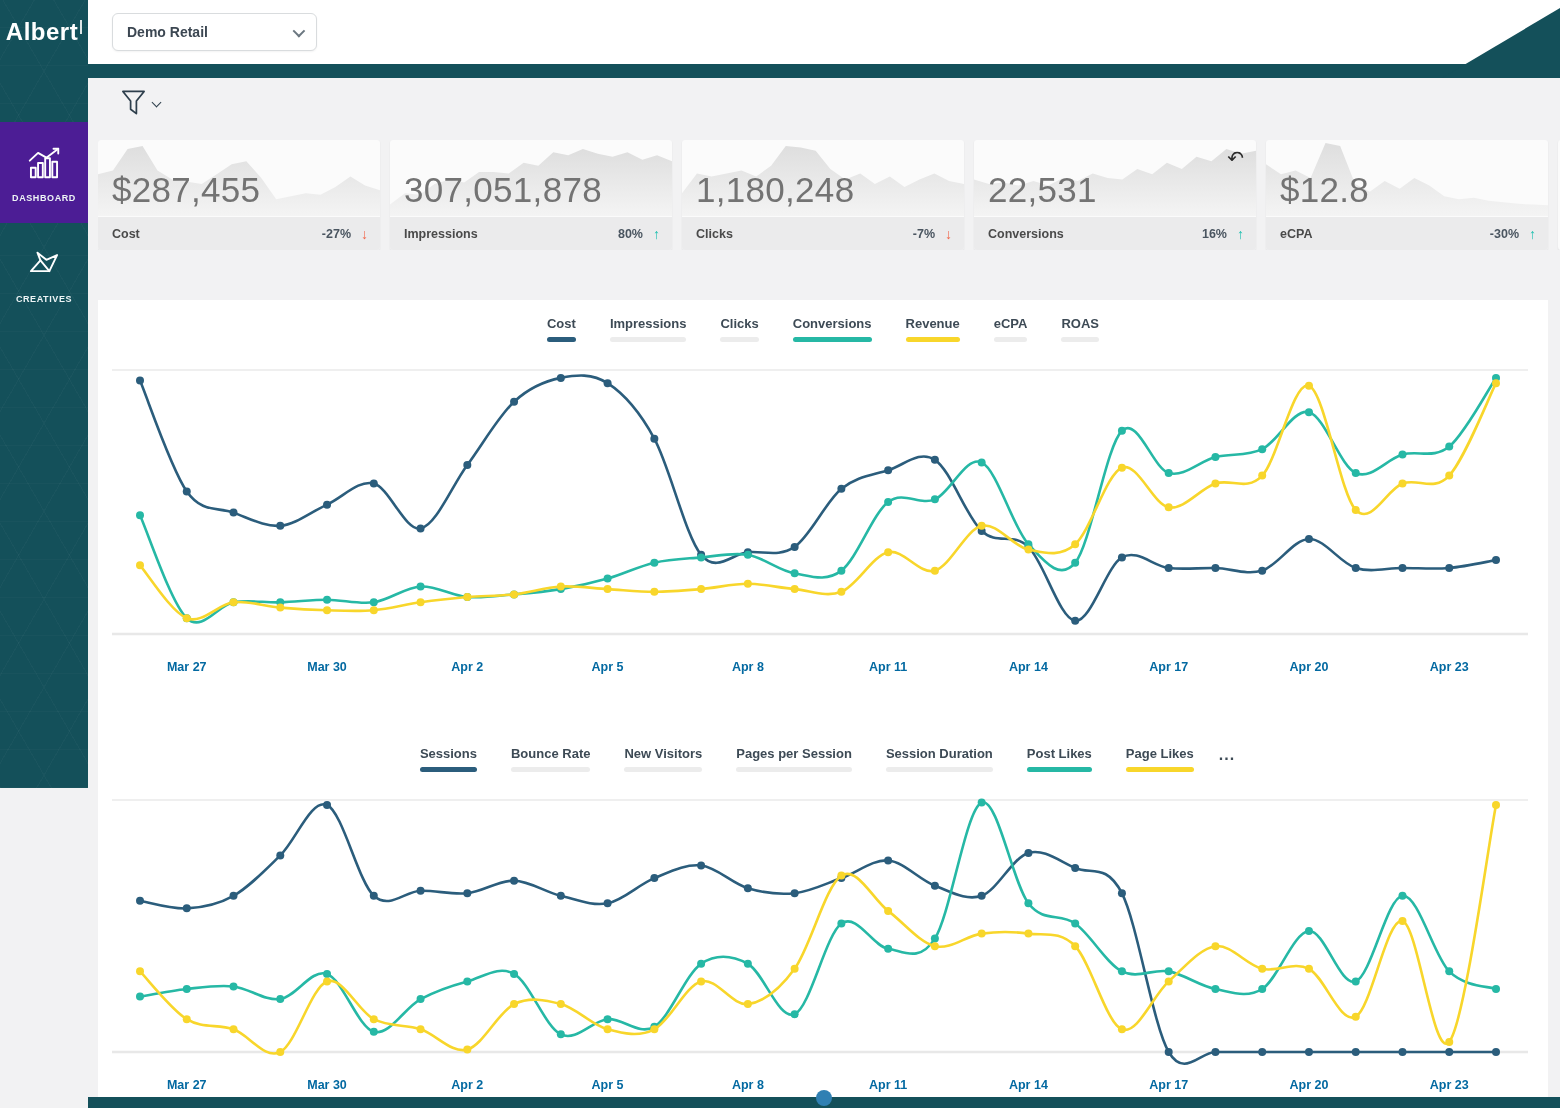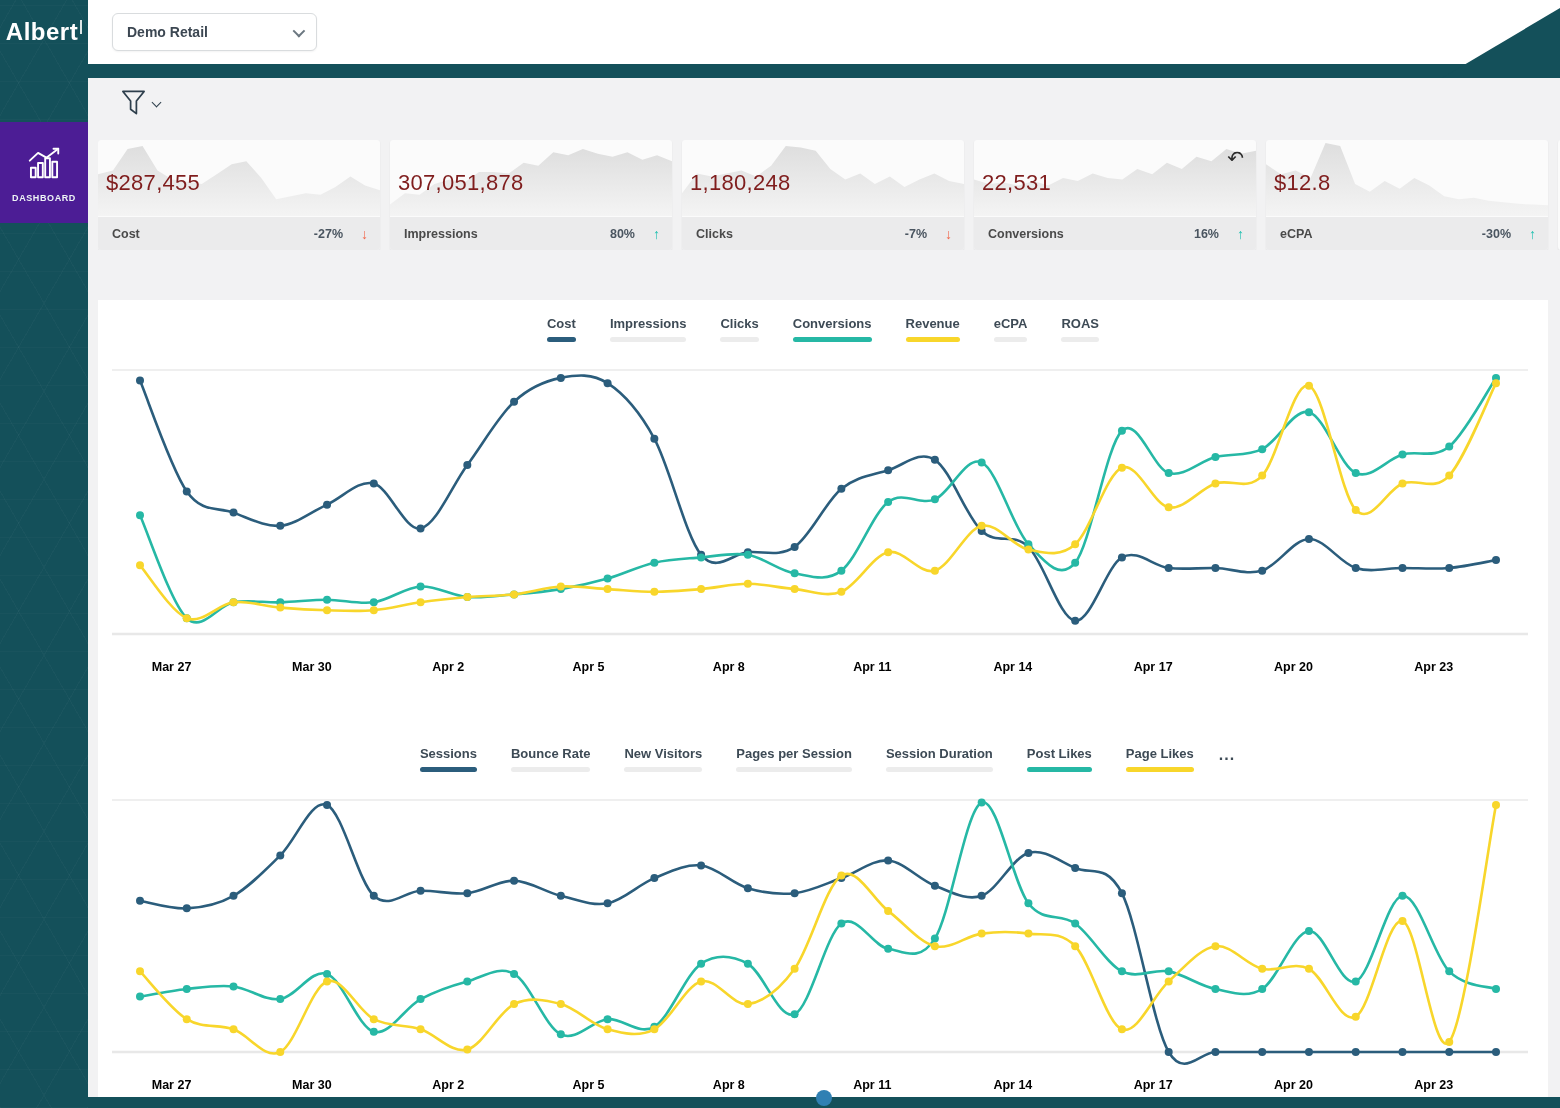--- a/index.html
+++ b/index.html
@@ -1,20 +1,20 @@
 <!DOCTYPE html>
 <html><head>
 <meta charset="utf-8">
 <style>
   * { margin:0; padding:0; box-sizing:border-box; }
   html,body { width:1560px; height:1108px; overflow:hidden; background:#f2f2f3;
               font-family:"Liberation Sans", sans-serif; }
 
   
-  .sidebar { position:absolute; left:0; top:0; width:88px; height:1108px; background:#14505a; z-index:5; }
+  .sidebar { position:absolute; left:0; top:0; width:88px; height:788px; background:#14505a; z-index:5; }
   .sidebar .hexpattern { position:absolute; inset:0; opacity:.55;
       background-image:
         repeating-linear-gradient(60deg,  rgba(255,255,255,.05) 0 1px, transparent 1px 44px),
         repeating-linear-gradient(-60deg, rgba(255,255,255,.05) 0 1px, transparent 1px 44px),
         repeating-linear-gradient(0deg,   rgba(255,255,255,.04) 0 1px, transparent 1px 38px); }
   .logo { position:relative; height:64px; display:flex; align-items:center; justify-content:center;
           color:#ffffff; font-size:24px; font-weight:600; letter-spacing:.5px; }
   .logo:after { content:""; display:inline-block; width:2px; height:14px; background:rgba(255,255,255,.85);
           margin-left:2px; margin-top:-10px; }
   .nav { position:relative; margin-top:58px; }
@@ -42,26 +42,26 @@
   .filter-bar { position:absolute; top:10px; left:32px; display:flex; align-items:flex-end; gap:6px; cursor:pointer; }
   .filter-bar svg { width:27px; height:30px; stroke:#2e3f4c; fill:none; stroke-width:1.8; stroke-linejoin:round; }
   .filter-chev { width:7px; height:7px; border-right:1.8px solid #2e3f4c; border-bottom:1.8px solid #2e3f4c;
           transform:rotate(45deg); margin-bottom:12px; }
 
   
   .kpi-row { position:absolute; top:62px; left:10px; right:0; height:110px; display:flex; gap:10px; overflow:hidden; }
   .kpi-card { position:relative; flex:0 0 282px; background:#fbfbfb; border-radius:3px;
               box-shadow:0 1px 2px rgba(0,0,0,.07); overflow:hidden; cursor:pointer; }
   .kpi-card .spark { position:absolute; top:0; left:0; width:100%; height:76px; }
-  .kpi-value { position:absolute; left:8px; top:30px; font-size:22px; font-weight:500; color:#7f1d1d;
+  .kpi-value { position:absolute; left:14px; top:30px; font-size:35px; font-weight:500; color:#737373;
                letter-spacing:.3px; }
   .kpi-footer { position:absolute; left:0; right:0; bottom:0; height:33px; background:#ebebec;
                 display:flex; align-items:center; justify-content:space-between; padding:0 12px 0 14px; }
   .kpi-label { font-size:12.5px; font-weight:700; color:#4a4a4a; }
-  .kpi-change { font-size:12.5px; font-weight:700; color:#4a5560; display:flex; align-items:center; gap:18px; }
+  .kpi-change { font-size:12.5px; font-weight:700; color:#4a5560; display:flex; align-items:center; gap:10px; }
   .kpi-arrow { font-size:14px; font-weight:700; }
   .kpi-refresh { position:absolute; right:12px; top:6px; font-size:20px; color:#2b2b2b; }
   .kpi-sliver { flex:0 0 10px; background:#fbfbfb; border-radius:3px 0 0 3px; box-shadow:0 1px 2px rgba(0,0,0,.07); }
 
   
   .section { position:absolute; left:10px; right:12px; }
   #sec1 { top:182px; height:498px; }
   #sec2 { top:612px; height:482px; }
   .sec-title { height:40px; background:#f6f6f7; border-bottom:1px solid #e7e7e8; display:flex; align-items:center;
                padding-left:22px; font-size:15px; font-weight:700; color:#3b4a57; }
@@ -69,22 +69,22 @@
 
   .tabs { display:flex; justify-content:center; gap:8px; padding-top:16px; height:56px; }
   .tab { padding:0 13px; text-align:center; cursor:pointer; }
   .tab-label { font-size:13px; font-weight:700; color:#3d4a55; white-space:nowrap; }
   .tab-underline { height:5px; border-radius:3px; margin-top:6px; background:#ececec; }
   .tab-more { font-size:16px; font-weight:700; color:#3d4a55; letter-spacing:1px; padding:0 4px; cursor:pointer; }
 
   .chart-wrap { position:absolute; left:0; right:0; }
   .chart-wrap svg { display:block; }
   .xlabels { position:relative; height:26px; }
-  .xlabel { position:absolute; top:4px; width:70px; margin-left:-35px; text-align:left;
-            font-size:12.5px; font-weight:700; color:#000000; }
+  .xlabel { position:absolute; top:4px; width:70px; margin-left:-35px; text-align:center;
+            font-size:12.5px; font-weight:700; color:#0369a1; }
 
   
   .footer-bar { position:absolute; left:88px; right:0; bottom:0; height:11px; background:#14505a; z-index:6; }
   .footer-dot { position:absolute; left:50%; top:-7px; width:16px; height:16px; margin-left:-8px;
                 border-radius:50%; background:#3080b3; cursor:pointer; }
 </style>
 </head>
 <body>
 
 <aside class="sidebar">
@@ -94,20 +94,24 @@
   </div>
   <nav class="nav" id="sideNav">
       <div class="nav-item active"><svg viewBox="0 0 32 30">
           <rect x="5" y="19" width="4" height="8"></rect>
           <rect x="11" y="15" width="4" height="12"></rect>
           <rect x="17" y="11" width="4" height="16"></rect>
           <rect x="23" y="14" width="4" height="13"></rect>
           <polyline points="4,13 11,6.5 18,10.5 28,3"></polyline>
           <polyline points="24,3 28,3 28,7"></polyline>
         </svg><div class="nav-label">DASHBOARD</div></div>
+      <div class="nav-item"><svg viewBox="0 0 32 30">
+          <path d="M5 21 L13 12 L10.5 5.5 L18 11.5 L27 7.5 L20.5 21 Z"></path>
+          <path d="M13 12 L20.5 21"></path>
+        </svg><div class="nav-label">CREATIVES</div></div>
     </nav>
 </aside>
 
 <header class="topbar">
   <div class="dropdown">
     <span class="dd-label">Demo Retail</span>
     <span class="chev"></span>
   </div>
 </header>
 <div class="teal-strip"></div>

